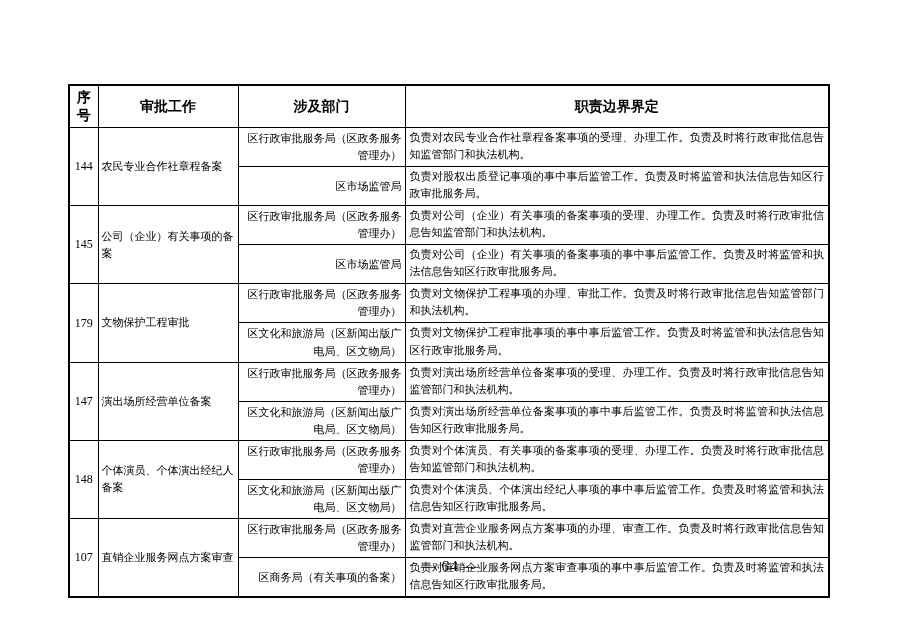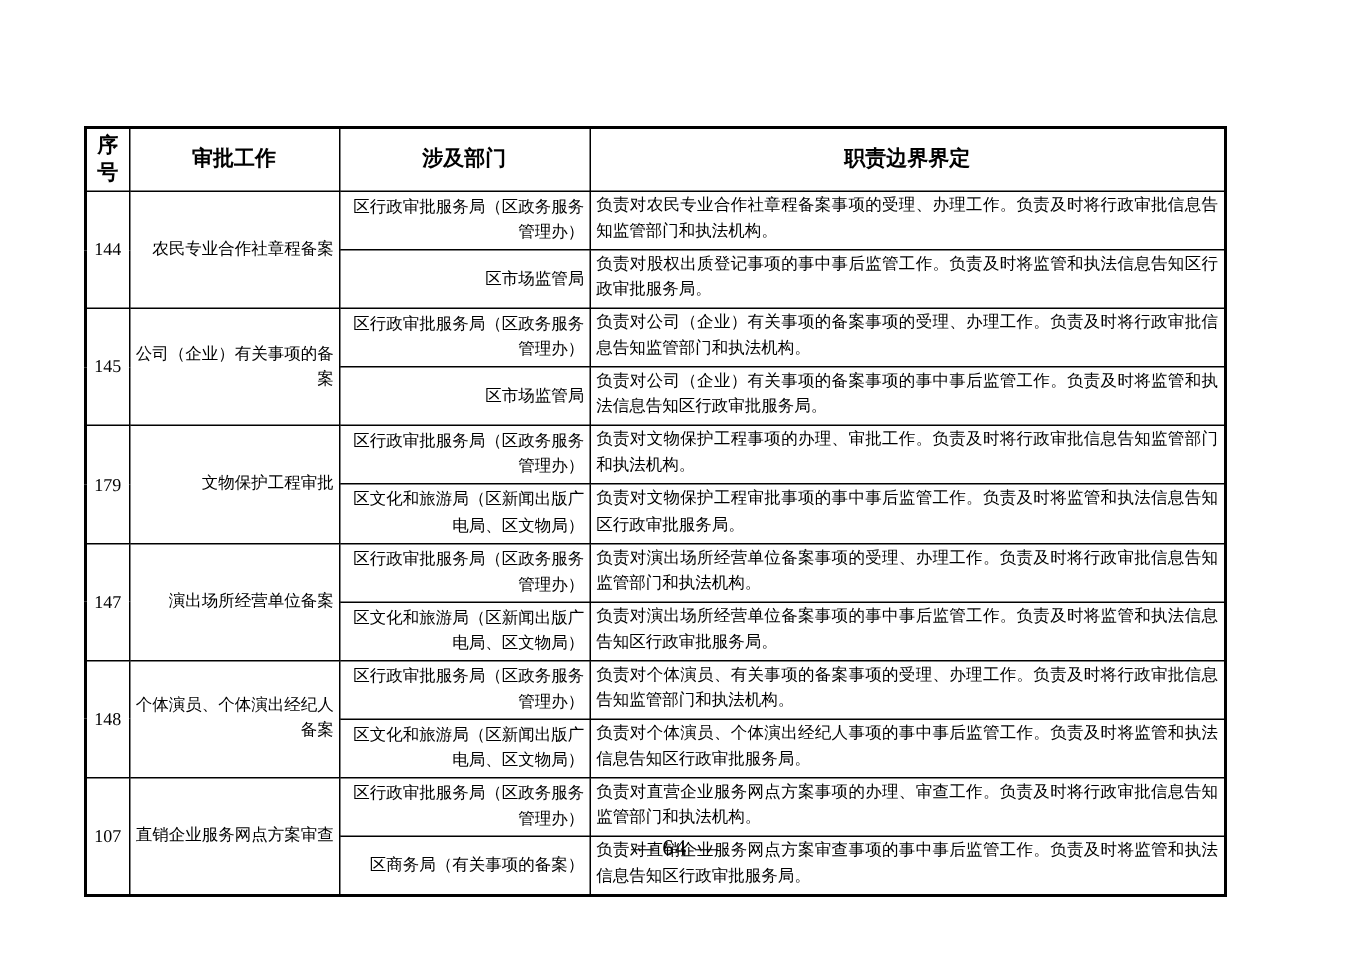--- a/index.html
+++ b/index.html
@@ -11,21 +11,21 @@
   }
   .page {
     position: relative;
     width: 900px;
     height: 637px;
     background: #ffffff;
     overflow: hidden;
   }
   table.duty-table {
     position: absolute;
-    left: 56px;
+    left: 68px;
     top: 84px;
     width: 760px;
     border-collapse: collapse;
     table-layout: fixed;
     border: 2px solid #000000;
   }
   .duty-table col.c-no   { width: 29px; }
   .duty-table col.c-name { width: 140px; }
   .duty-table col.c-dept { width: 167px; }
   .duty-table col.c-duty { width: 424px; }
@@ -48,21 +48,21 @@
     font-size: 11px;
     line-height: 1.55;
     height: 34px;
   }
   td.cell-no {
     text-align: center;
     font-size: 12px;
     padding: 2px 1px;
   }
   td.cell-name {
-    text-align: right;
+    text-align: left;
     padding: 2px 3px;
     font-family: Liberation Serif, serif;
   }
   td.cell-dept {
     text-align: right;
     padding: 2px 3px;
   }
   td.cell-duty {
     text-align: justify;
     font-family: Liberation Mono, monospace;

